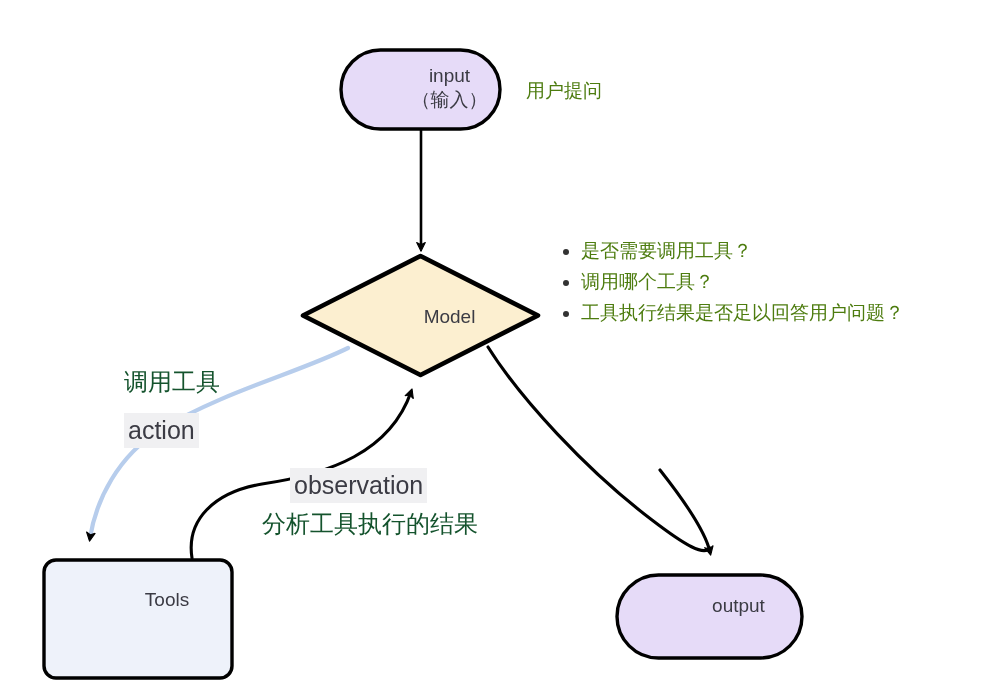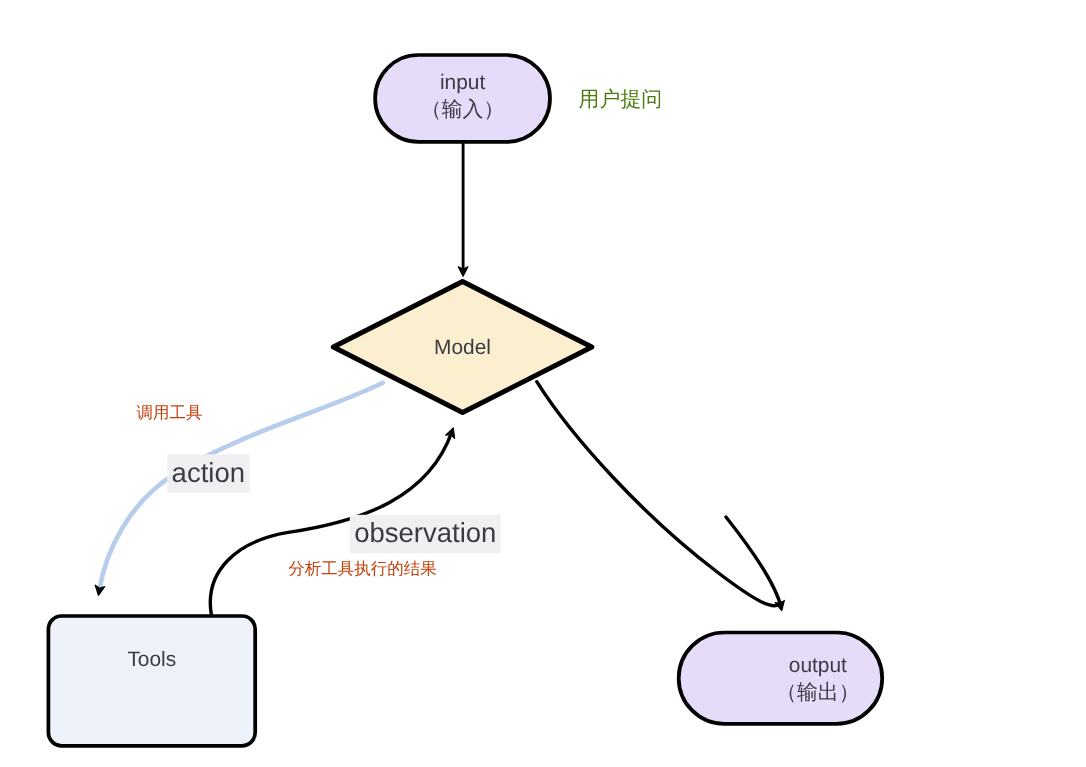--- a/index.html
+++ b/index.html
@@ -22,28 +22,29 @@
     height: 697px;
   }
   .node-label {
     position: absolute;
     text-align: center;
     line-height: 1.28;
     font-size: 19px;
     color: #3b3b44;
     pointer-events: none;
     white-space: nowrap;
+    padding-left: 29px;
   }
   .node-label .l2 { display: block; }
 
   
   #label-input  { left: 341px; top: 64px;  width: 159px; }
   #label-model  { left: 303px; top: 305px; width: 235px; }
   #label-tools  { left: 44px;  top: 588px; width: 188px; }
-  #label-output { left: 617px; top: 594px; width: 185px; margin-left: 34px; }
+  #label-output { left: 617px; top: 594px; width: 185px; }
 
   
   .annot {
     position: absolute;
     font-size: 19px;
     color: #4d7c0f;
     line-height: 1.45;
     white-space: nowrap;
   }
   #annot-user-question { left: 526px; top: 77px; }
@@ -67,30 +68,29 @@
     left: 10px;
     top: 13px;
     width: 6px;
     height: 6px;
     border-radius: 50%;
     background: #333333;
   }
 
   .edge-label {
     position: absolute;
-    font-size: 15px;
-    color: #c2410c;
+    font-size: 24px;
+    color: #14532d;
     white-space: nowrap;
   }
   .edge-label.en {
     font-size: 25px;
     color: #3b3b44;
     background: #f0f0f2;
     padding: 3px 4px;
-    margin-left: 28px;
   }
   #edge-action-cn      { left: 124px; top: 366px; }
   #edge-action-en      { left: 124px; top: 413px; }
   #edge-observation-en { left: 290px; top: 468px; }
   #edge-observation-cn { left: 262px; top: 508px; }
 </style>
 </head>
 <body>
 
 <svg id="canvas" viewBox="0 0 987 697" xmlns="http://www.w3.org/2000/svg">
@@ -135,26 +135,30 @@
 <div class="node-label" id="label-model">
   <span>Model</span>
 </div>
 
 <div class="node-label" id="label-tools">
   <span>Tools</span>
 </div>
 
 <div class="node-label" id="label-output">
   <span>output</span>
-  <span class="l2">（输出）</span>
 </div>
 
 <div class="annot" id="annot-user-question">用户提问</div>
 
 <div class="annot" id="annot-model-analysis">
+  <ul>
+    <li>是否需要调用工具？</li>
+    <li>调用哪个工具？</li>
+    <li>工具执行结果是否足以回答用户问题？</li>
+  </ul>
 </div>
 
 <div class="edge-label" id="edge-action-cn">调用工具</div>
 
 <div class="edge-label en" id="edge-action-en">action</div>
 
 <div class="edge-label en" id="edge-observation-en">observation</div>
 
 <div class="edge-label" id="edge-observation-cn">分析工具执行的结果</div>
 

